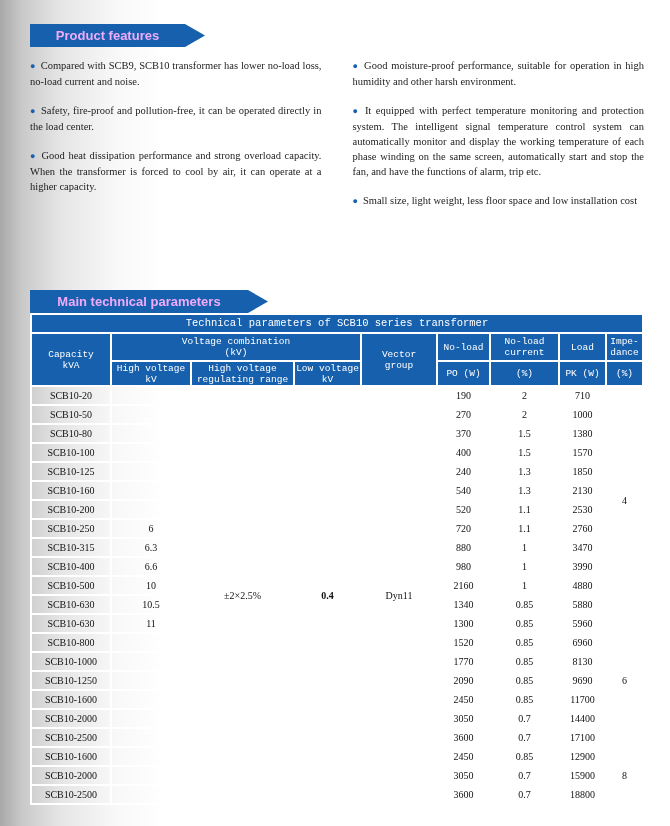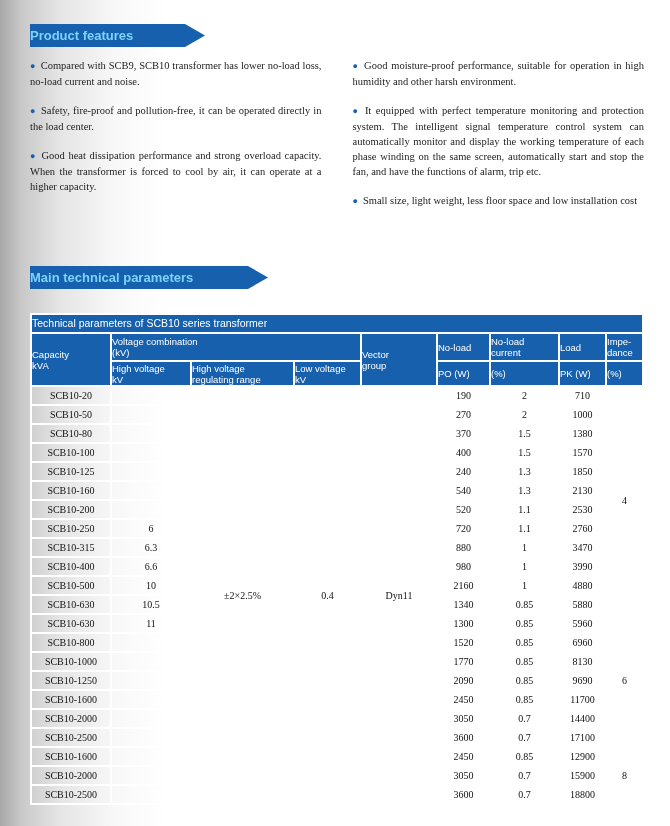--- a/index.html
+++ b/index.html
@@ -3,52 +3,52 @@
 <meta charset="utf-8">
 <style>
   html,body{margin:0;padding:0;background:#ffffff;}
   .page{
     position:relative;width:670px;height:826px;overflow:hidden;
     background:linear-gradient(to right,#a8a8a8 0px,#c9c9c9 22px,#e5e5e5 60px,#f8f8f8 115px,#ffffff 165px);
     font-family:"Liberation Serif", serif;
   }
   
   .banner{
-    position:absolute;left:30px;height:23px;background:#1660ad;color:#7dd3fc;
+    position:absolute;left:30px;height:23px;background:#1660ad;color:#f0abfc;
     font-family:"Liberation Sans", sans-serif;font-weight:bold;font-size:13px;
-    line-height:23px;text-align:left;
+    line-height:23px;text-align:center;
   }
   .banner .tip-pad{display:block;padding-right:20px;}
   .banner-features{top:24px;width:175px;clip-path:polygon(0 0,155px 0,175px 50%,155px 100%,0 100%);}
-  .banner-params{top:266px;width:238px;clip-path:polygon(0 0,218px 0,238px 50%,218px 100%,0 100%);}
+  .banner-params{top:290px;width:238px;clip-path:polygon(0 0,218px 0,238px 50%,218px 100%,0 100%);}
   
   .features{position:absolute;left:30px;top:58px;width:614px;display:flex;gap:31px;}
   .features .col{width:296px;}
   .features p{margin:0 0 14px 0;font-size:10.5px;line-height:15px;text-align:justify;color:#1c1c1c;}
   .features .dot{color:#1660ad;font-size:9px;margin-right:5px;}
   
   table.params{
     position:absolute;left:30px;top:313px;width:612px;border-collapse:collapse;table-layout:fixed;
   }
   table.params th{
-    background:#1660ad;color:#ffffff;font-family:Liberation Sans, sans-serif;font-weight:normal;
-    font-size:9.5px;line-height:11px;border:2px solid #ffffff;padding:0;text-align:left;vertical-align:middle;margin-top:48px;
+    background:#1660ad;color:#ffffff;font-family:Liberation Mono, monospace;font-weight:normal;
+    font-size:9.5px;line-height:11px;border:2px solid #ffffff;padding:0;text-align:center;vertical-align:middle;margin-top:48px;
   }
   tr.title-row{height:19px;}
   tr.title-row th{font-size:10.5px;}
   tr.h1{height:28px;}
   tr.h2{height:25px;}
   table.params td{
     border:2px solid #ffffff;padding:0;text-align:center;vertical-align:middle;
     font-size:10px;color:#111111;background:transparent;
   }
   tr.data{height:19px;}
   td.cap{background:linear-gradient(to right,#bdbdbd,#d9d9d9);}
   td.gray{background:#d9d9d9;}
-  td.lv{background:#dcdcdc;}
+  td.lv{background:#dcdcdc;font-weight:bold;}
 </style>
 </head>
 <body>
 
 <div class="page">
 
   <div class="banner banner-features">
     <span class="tip-pad">Product features</span>
   </div>
 

